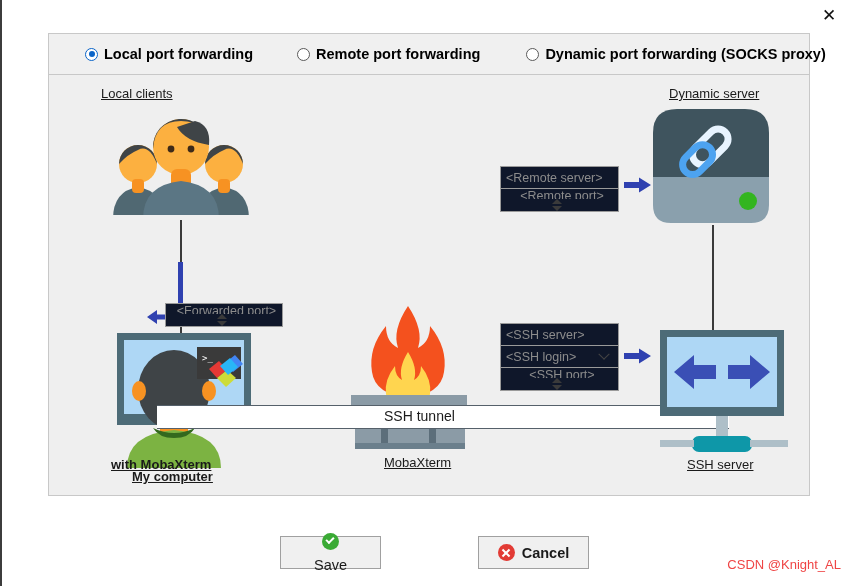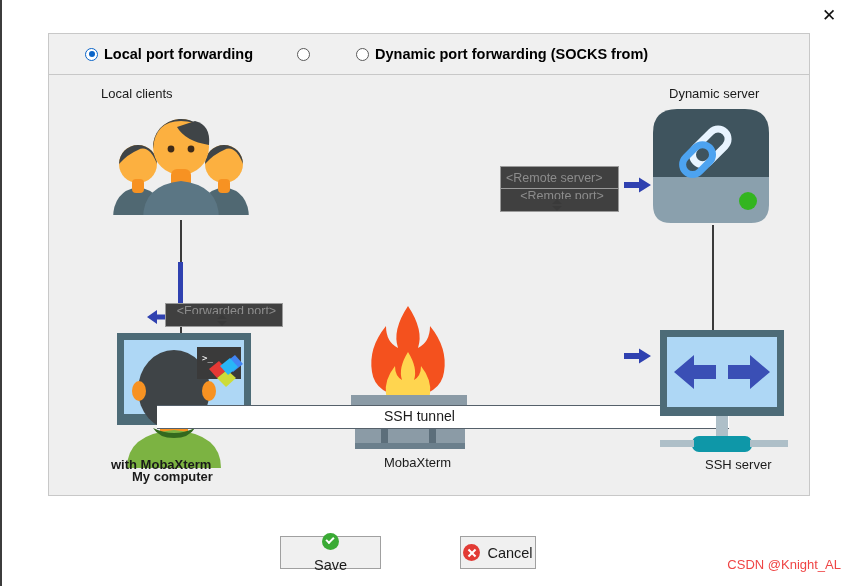--- a/index.html
+++ b/index.html
@@ -49,28 +49,28 @@
   .radio-dot.checked::after{
     content:"";position:absolute;left:2.5px;top:2.5px;width:6px;height:6px;
     border-radius:50%;background:#0a64c8;
   }
   
   #diagram{
     position:absolute;left:48px;top:74px;width:762px;height:422px;
     background:#efefef;border:1px solid #c8c8c8;box-sizing:border-box;
     overflow:hidden;
   }
-  .lbl{position:absolute;font-size:13px;color:#1a1a1a;white-space:nowrap;}
+  .lbl{position:absolute;font-size:13px;color:#1a1a1a;white-space:nowrap;text-decoration:underline;}
   .lbl-bold{font-weight:bold;}
   
   .fieldbox{
     position:absolute;border:1px solid #9a9a9a;background:#fff;box-sizing:border-box;
   }
   .fld{
-    height:22px;box-sizing:border-box;background:#404040;
+    height:22px;box-sizing:border-box;background:#0f172a;
     display:flex;align-items:center;position:relative;
     border-bottom:1px solid #9a9a9a;
   }
   .fld:last-child{border-bottom:none;flex-direction:column;}
   .fld .txt{
     font-size:12.5px;color:#8c8c8c;padding-left:5px;
     font-family:"Liberation Sans", sans-serif;
     flex:1;white-space:nowrap;overflow:hidden;
   }
   .spin{
@@ -95,21 +95,21 @@
   
   .line{position:absolute;background:#3a3a3a;}
   
   .dlg-btn{
     position:absolute;height:33px;background:#f0f0f0;border:1px solid #a0a0a0;
     box-sizing:border-box;display:flex;align-items:center;justify-content:center;gap:7px;
     font-size:14.5px;color:#1a1a1a;cursor:pointer;
     font-family:"Liberation Sans", sans-serif;
   }
   #save-button{left:280px;top:536px;width:101px;flex-direction:column;}
-  #cancel-button{left:460px;top:536px;width:76px;}
+  #cancel-button{left:478px;top:536px;width:111px;font-weight:bold;}
   .badge{width:17px;height:17px;border-radius:50%;position:relative;flex:0 0 auto;}
   .badge.ok{background:#3aaa35;}
   .badge.ok::after{
     content:"";position:absolute;left:4px;top:4.5px;width:6px;height:3px;
     border-left:2px solid #fff;border-bottom:2px solid #fff;transform:rotate(-45deg);
   }
   .badge.no{background:#e23b35;}
   .badge.no::before,.badge.no::after{
     content:"";position:absolute;left:3.5px;top:7.5px;width:10px;height:2px;background:#fff;
   }
@@ -138,24 +138,25 @@
 
   <button id="close-button">✕</button>
 
   <div id="mode-bar">
     <div class="radio-opt" id="opt-local">
       <span class="radio-dot checked"></span>
       <span>Local port forwarding</span>
     </div>
     <div class="radio-opt" id="opt-remote">
       <span class="radio-dot"></span>
+      <span>Remote port forwarding</span>
     </div>
     <div class="radio-opt" id="opt-dynamic">
       <span class="radio-dot"></span>
-      <span>Dynamic port forwarding (SOCKS from)</span>
+      <span>Dynamic port forwarding (SOCKS proxy)</span>
     </div>
   </div>
 
   <div id="diagram">
 
     <div class="lbl" style="left:52px;top:11px;">Local clients</div>
     <div class="lbl" style="left:620px;top:11px;">Dynamic server</div>
 
     <svg style="position:absolute;left:62px;top:32px;" width="140" height="112">
 
@@ -260,36 +261,52 @@
       <rect x="14" y="112" width="110" height="8" fill="#5c6e7a"></rect>
       <rect x="40" y="119" width="7" height="24" fill="#5c6e7a"></rect>
       <rect x="88" y="119" width="7" height="24" fill="#5c6e7a"></rect>
       <rect x="14" y="143" width="110" height="6" fill="#6b7f8c"></rect>
     </svg>
     <div class="lbl" style="left:335px;top:380px;">MobaXterm</div>
 
     <div id="ssh-tunnel-band" style="left:108px;top:330px;width:572px;"></div>
     <div id="ssh-tunnel-label" style="left:335px;top:333px;">SSH tunnel</div>
 
+    <div class="fieldbox" style="left:451px;top:248px;width:119px;">
+      <div class="fld">
+        <span class="txt">&lt;SSH server&gt;</span>
+      </div>
+      <div class="fld">
+        <span class="txt">&lt;SSH login&gt;</span>
+        <span class="chev"></span>
+      </div>
+      <div class="fld">
+        <span class="txt">&lt;SSH port&gt;</span>
+        <span class="spin">
+          <span class="up"></span>
+            <span class="dn"></span>
+        </span>
+      </div>
+    </div>
     <svg class="arrow" style="left:575px;top:272px;" width="28" height="18">
       <path d="M0 6 L15 6 L15 1.5 L27 9 L15 16.5 L15 12 L0 12 Z" fill="#2f41b0"></path>
     </svg>
 
     <svg style="position:absolute;left:611px;top:255px;" width="132" height="135">
       <rect x="0" y="0" width="124" height="86" fill="#4d6b77"></rect>
       <rect x="7" y="7" width="110" height="70" fill="#aed7f5"></rect>
 
       <path d="M14 42 L34 25 L34 35 L56 35 L56 49 L34 49 L34 59 Z" fill="#3a4fb5"></path>
       <path d="M110 42 L90 25 L90 35 L68 35 L68 49 L90 49 L90 59 Z" fill="#3a4fb5"></path>
       <rect x="56" y="86" width="12" height="20" fill="#aebfc8"></rect>
       <rect x="32" y="106" width="60" height="16" rx="7" fill="#0e97a8"></rect>
       <rect x="0" y="110" width="34" height="7" fill="#aebfc8"></rect>
       <rect x="90" y="110" width="38" height="7" fill="#aebfc8"></rect>
     </svg>
-    <div class="lbl" style="left:656px;top:382px;">SSH server</div>
+    <div class="lbl" style="left:638px;top:382px;">SSH server</div>
 
   </div>
 
   <div class="dlg-btn" id="save-button">
     <span class="badge ok"></span>
     <span>Save</span>
   </div>
   <div class="dlg-btn" id="cancel-button">
     <span class="badge no"></span>
     <span>Cancel</span>

